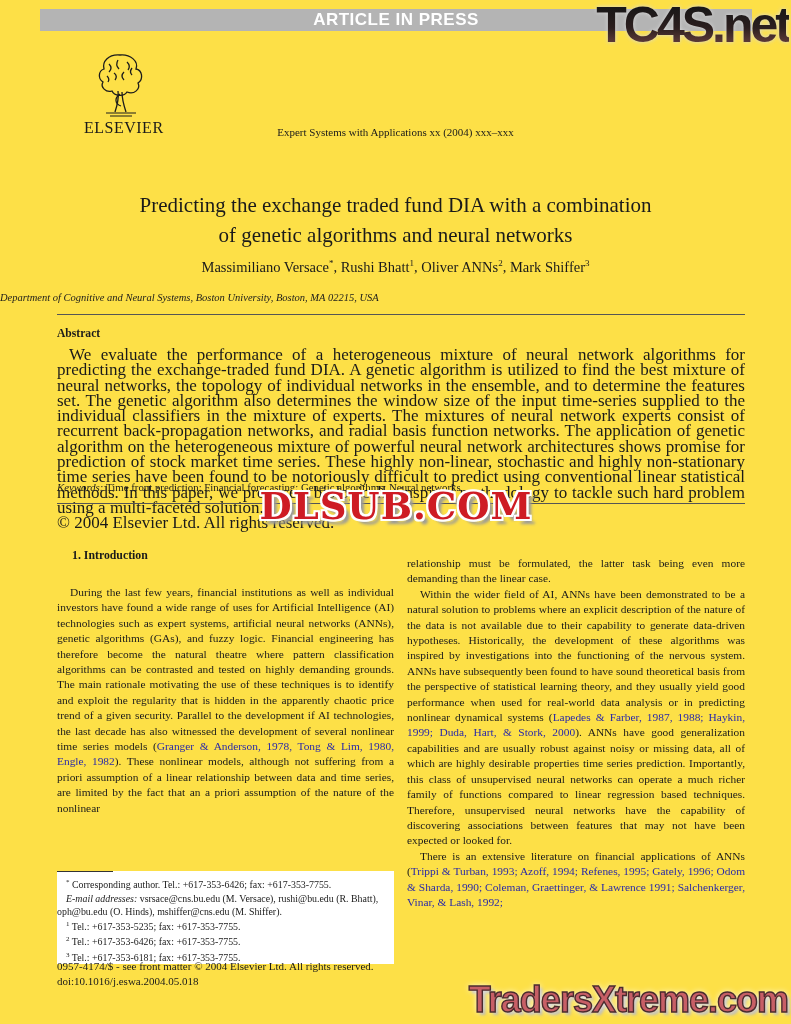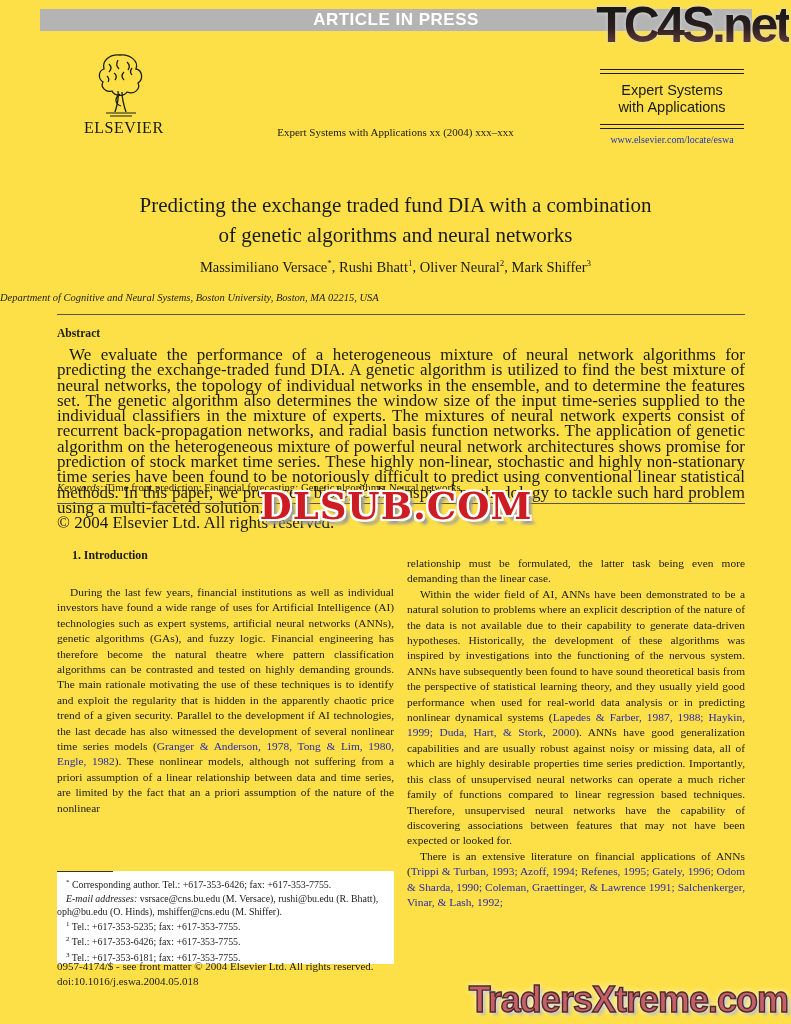--- a/index.html
+++ b/index.html
@@ -89,36 +89,27 @@
         <path d="M24 39 C25 46 23 54 21 60 M28 40 C28 48 30 54 32 60"></path>
         <path d="M26 42 C20 46 21 52 27 54"></path>
       </g>
       <path d="M12 61 h30 M16 64 h22" stroke="#1c1c1c" stroke-width="1.2"></path>
     </svg>
     <div class="name">ELSEVIER</div>
   </div>
 
   <div class="journal-line">Expert Systems with Applications xx (2004) xxx–xxx</div>
 
-  <div class="jlogo">
-    <div class="dbl"></div>
-    <div class="t">
-      <div>Expert Systems</div>
-      <div>with Applications</div>
-    </div>
-    <div class="dbl"></div>
-    <a href="#" class="jurl">www.elsevier.com/locate/eswa</a>
-  </div>
 
   <div class="title">
     <div>Predicting the exchange traded fund DIA with a combination</div>
     <div>of genetic algorithms and neural networks</div>
   </div>
 
-  <div class="authors"><span>Massimiliano Versace</span><sup>*</sup><span>, Rushi Bhatt</span><sup>1</sup><span>, Oliver Neural</span><sup>2</sup><span>, Mark Shiffer</span><sup>3</sup></div>
+  <div class="authors"><span>Massimiliano Versace</span><sup>*</sup><span>, Rushi Bhatt</span><sup>1</sup><span>, Oliver ANNs</span><sup>2</sup><span>, Mark Shiffer</span><sup>3</sup></div>
 
   <div class="affiliation">Department of Cognitive and Neural Systems, Boston University, Boston, MA 02215, USA</div>
 
   <div class="hr" style="top:314px;"></div>
 
   <div class="abstract-head">Abstract</div>
   <div class="abstract">
     <div class="body">We evaluate the performance of a heterogeneous mixture of neural network algorithms for predicting the exchange-traded fund DIA. A genetic algorithm is utilized to find the best mixture of neural networks, the topology of individual networks in the ensemble, and to determine the features set. The genetic algorithm also determines the window size of the input time-series supplied to the individual classifiers in the mixture of experts. The mixtures of neural network experts consist of recurrent back-propagation networks, and radial basis function networks. The application of genetic algorithm on the heterogeneous mixture of powerful neural network architectures shows promise for prediction of stock market time series. These highly non-linear, stochastic and highly non-stationary time series have been found to be notoriously difficult to predict using conventional linear statistical methods. In this paper, we propose a biologically inspired methodology to tackle such hard problem using a multi-faceted solution.</div>
     <div>© 2004 Elsevier Ltd. All rights reserved.</div>
   </div>

